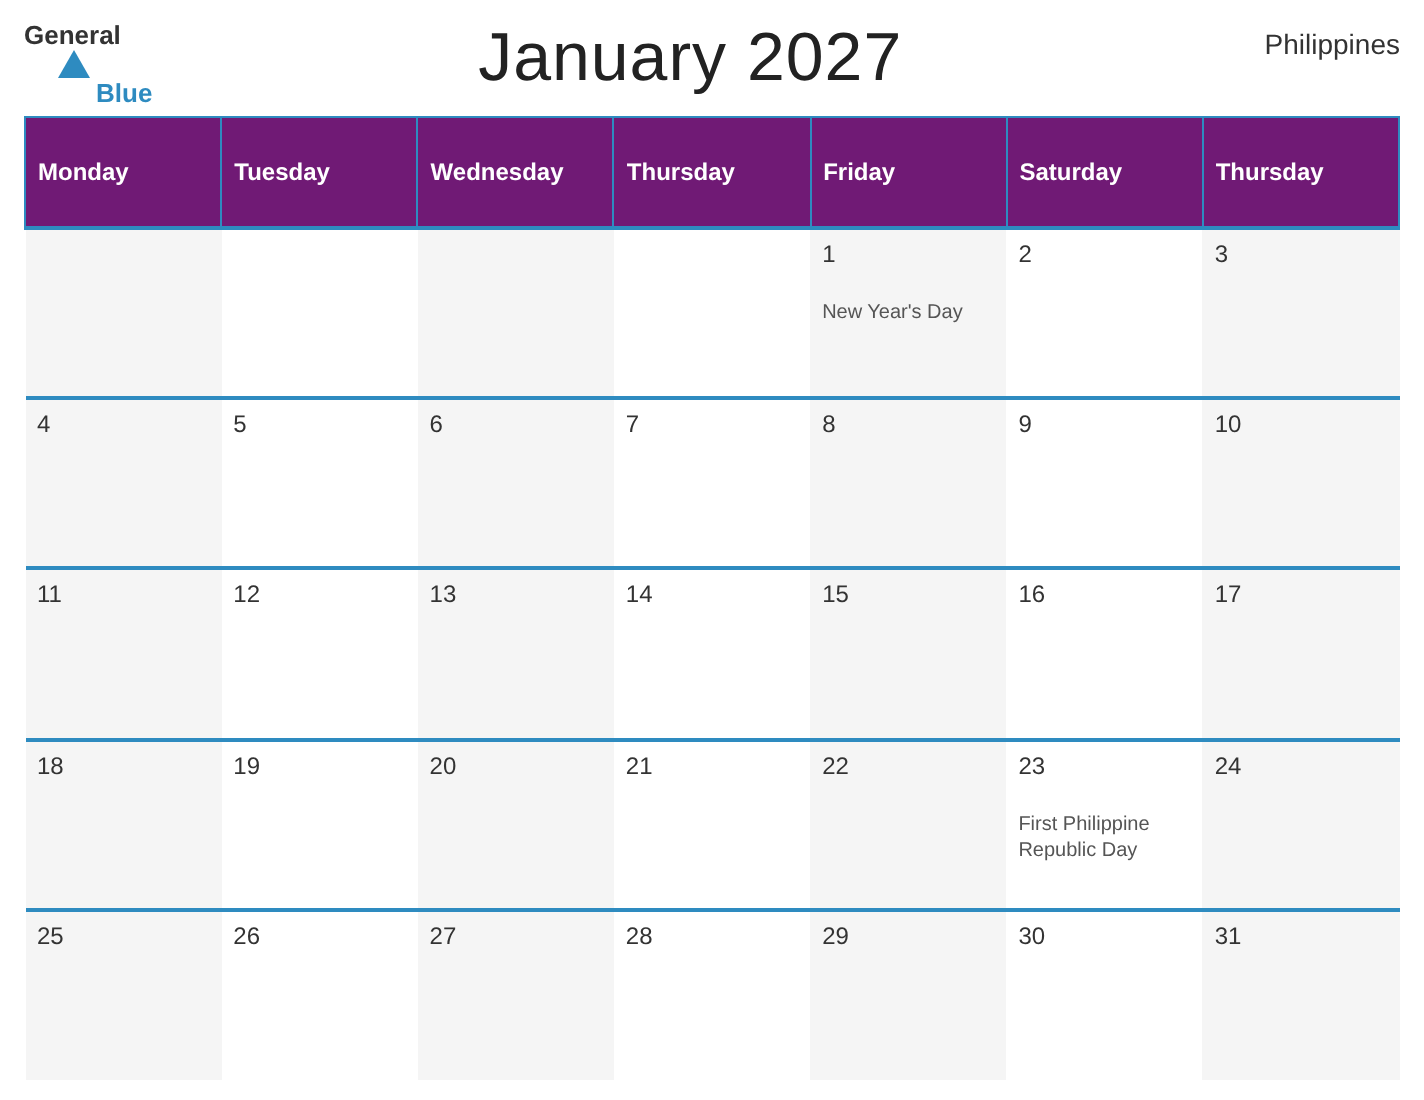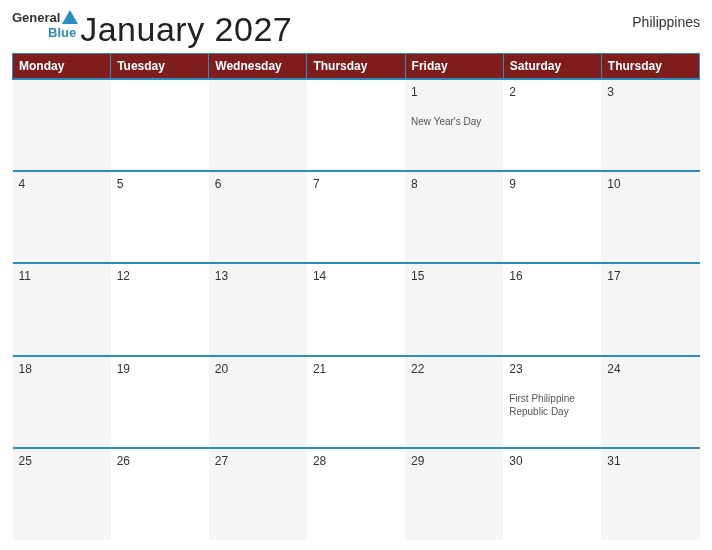--- a/index.html
+++ b/index.html
@@ -42,30 +42,31 @@
       border-bottom: 14px solid #2e8bc0;
       margin-left: 2px;
     }
     .logo-wrapper {
       display: flex;
       flex-direction: column;
       align-items: flex-start;
     }
     .logo-line1 {
       display: flex;
-      align-items: flex-start;
+      align-items: center;
+      flex-direction: column;
     }
     .logo-line2 {
       width: 100%;
       height: 3px;
       background: #2e8bc0;
       margin-top: 1px;
     }
     .title-block {
-      text-align: left;
+      text-align: center;
       flex: 1;
     }
     .calendar-title {
       font-size: 34px;
       font-weight: normal;
       color: #222;
       letter-spacing: 0.5px;
     }
     .country-label {
       font-size: 14px;
@@ -74,25 +75,25 @@
       padding-top: 4px;
       min-width: 90px;
     }
     .calendar-table {
       width: 100%;
       border-collapse: collapse;
       flex: 1;
       table-layout: fixed;
     }
     .calendar-table thead tr th {
-      background: #7f1d1d;
+      background: #701a75;
       color: #fff;
       font-size: 12px;
       font-weight: bold;
-      padding: 5px 6px;
+      padding: 20px 6px;
       text-align: left;
       border: 1px solid #2e8bc0;
     }
     .calendar-table tbody tr {
       border-top: 2px solid #2e8bc0;
     }
     .calendar-table tbody tr td {
       vertical-align: top;
       padding: 5px 6px 5px 6px;
       font-size: 12px;

